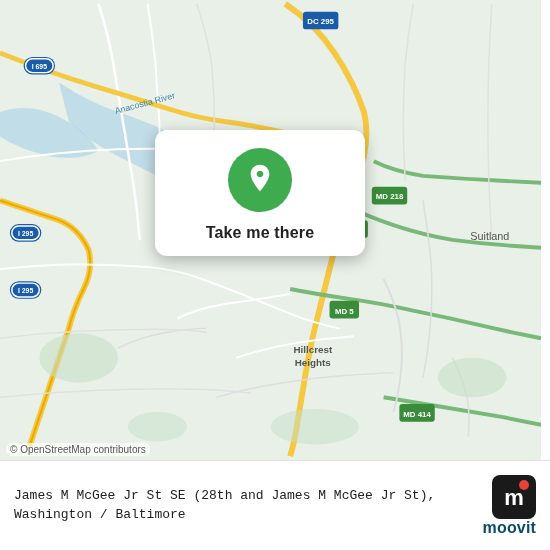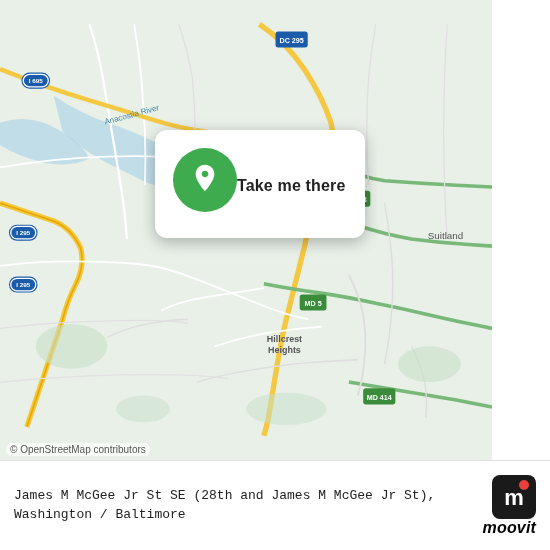--- a/index.html
+++ b/index.html
@@ -6,21 +6,21 @@
 
     body {
       width: 550px;
       height: 550px;
       overflow: hidden;
       font-family: Arial, sans-serif;
       position: relative;
     }
 
     #map-container {
-      width: 492px;
+      width: 541px;
       height: 460px;
       position: relative;
       overflow: hidden;
       background-color: #e8f0e8;
     }
 
     
     #map-svg {
       width: 100%;
       height: 100%;
@@ -30,21 +30,21 @@
 
     #take-me-there-card {
       position: absolute;
       top: 130px;
       left: 155px;
       width: 210px;
       background: white;
       border-radius: 12px;
       box-shadow: 0 4px 16px rgba(0,0,0,0.28);
       display: flex;
-      flex-direction: row;
+      flex-direction: column;
       align-items: center;
       padding: 18px 18px 14px 18px;
       z-index: 10;
     }
 
     #pin-circle {
       width: 64px;
       height: 64px;
       background: #3dab4e;
       border-radius: 50%;
@@ -204,15 +204,15 @@
 
 <div id="bottom-bar">
   <div id="location-text">James M McGee Jr St SE (28th and James M McGee Jr St), Washington / Baltimore</div>
   <div id="moovit-logo">
     <svg width="44" height="44" viewBox="0 0 44 44" xmlns="http://www.w3.org/2000/svg">
 
       <rect width="44" height="44" rx="8" fill="#1a1a1a"></rect>
       <text x="22" y="30" text-anchor="middle" font-size="22" fill="white" font-weight="bold" font-family="Arial">m</text>
       <circle cx="32" cy="10" r="5" fill="#e8403a"></circle>
     </svg>
-    <span style="font-size:16px; font-weight:bold; color:#000000; letter-spacing:0.01em;font-style:italic;">moovit</span>
+    <span style="font-size:16px; font-weight:bold; color:#0c4a6e; letter-spacing:0.01em;">moovit</span>
   </div>
 </div>
 
 </body></html>

